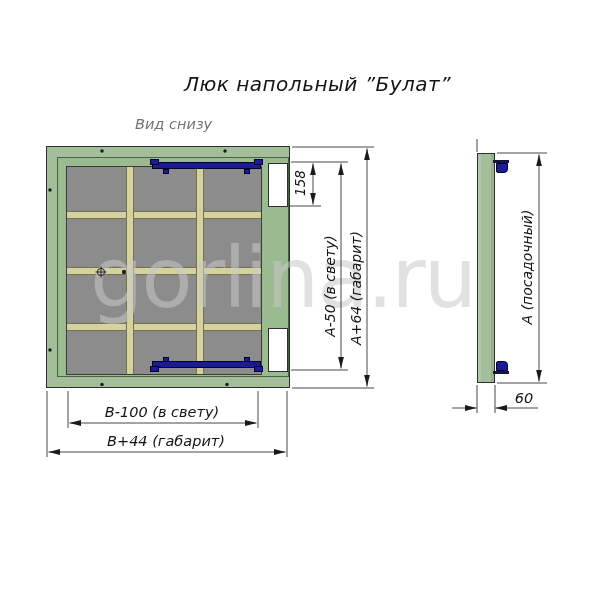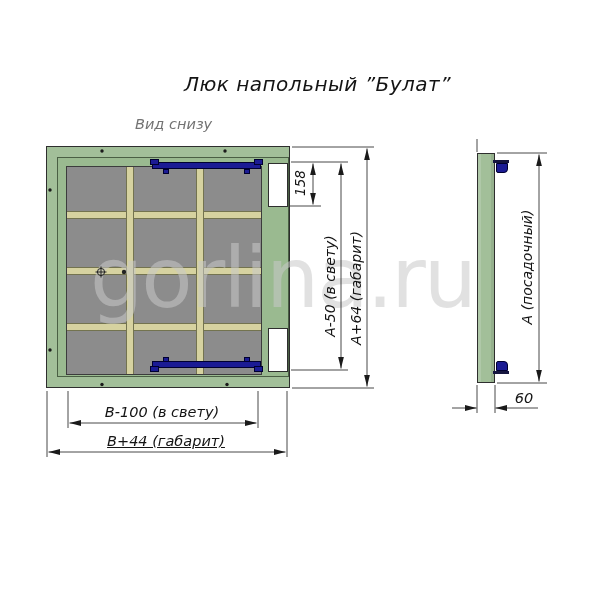--- a/index.html
+++ b/index.html
@@ -61,21 +61,21 @@
   
   #dims{position:absolute;left:0;top:0;width:600px;height:600px;z-index:8;pointer-events:none;}
 
   .dlabel{position:absolute;font:italic 14.5px "DejaVu Sans",sans-serif;color:#141414;
          text-align:center;white-space:nowrap;z-index:9;}
   .rot{transform:rotate(-90deg);}
   #l158{left:280px;top:175px;width:40px;font-size:13.5px;}
   #la50{left:275px;top:278px;width:110px;font-size:14px;}
   #la64{left:296px;top:280px;width:120px;font-size:14px;}
   #lb100{left:72px;top:404px;width:180px;font-style:italic;}
-  #lb44{left:76px;top:433px;width:180px;text-decoration:underline;}
+  #lb44{left:76px;top:433px;width:180px;}
   #laseat{left:462px;top:259px;width:130px;font-size:14px;}
   #l60{left:504px;top:390px;width:40px;text-align:center;}
 </style>
 </head>
 <body>
 
 <div class="page">
 
   <div id="title">Люк напольный ”Булат”</div>
   <div id="view-label">Вид снизу</div>

